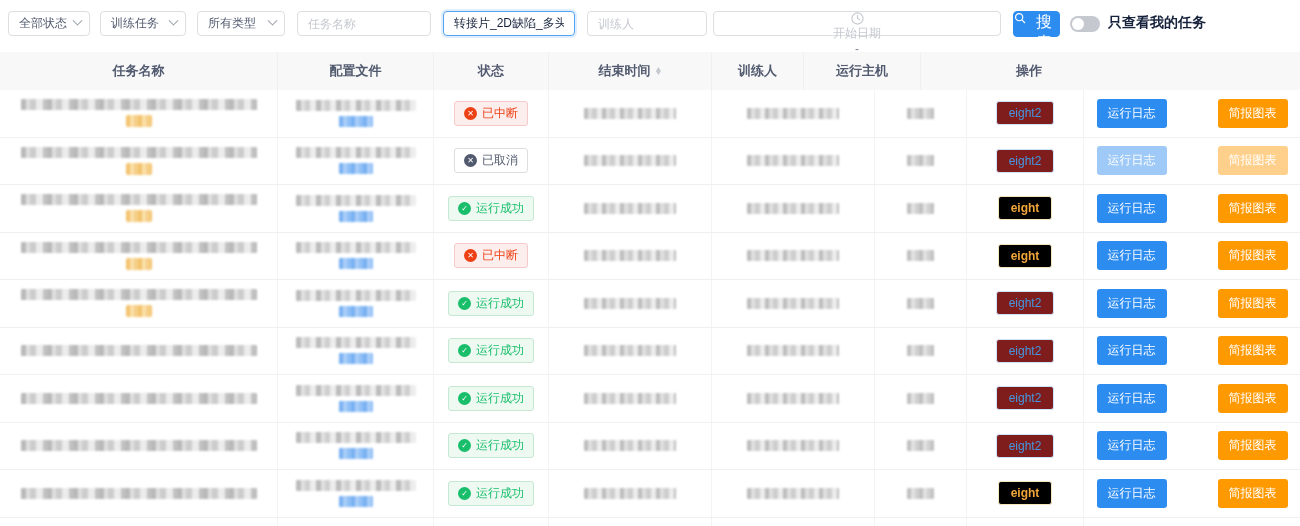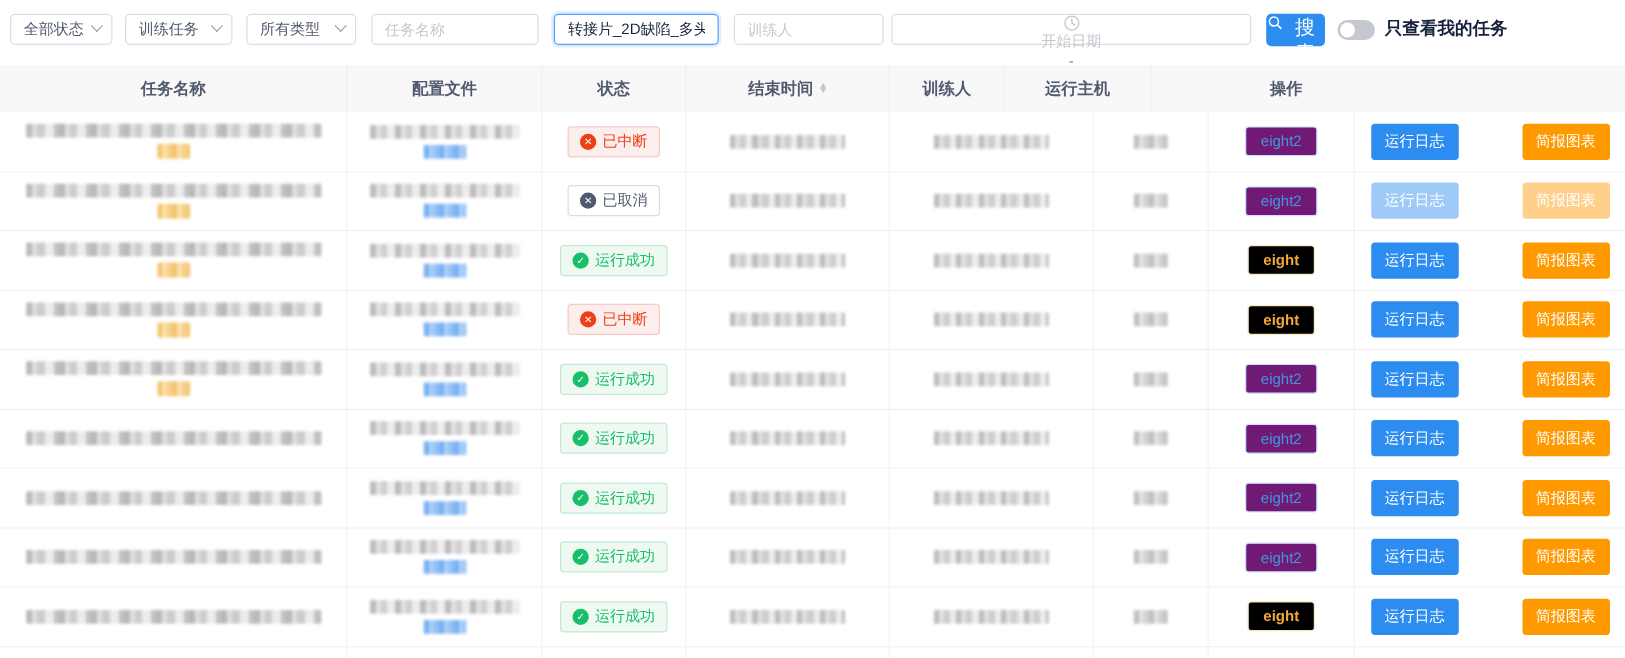--- a/index.html
+++ b/index.html
@@ -67,21 +67,21 @@
     display:inline-flex; align-items:center; justify-content:center; }
   .st-interrupted { background:#fdeeee; border-color:#f8c9c9; color:#ed4014; }
   .st-interrupted .st-icon { background:#ed4014; }
   .st-cancelled { background:#fff; border-color:#dcdee2; color:#515a6e; }
   .st-cancelled .st-icon { background:#515a6e; }
   .st-success { background:#edf9f1; border-color:#c5e8d2; color:#19be6b; }
   .st-success .st-icon { background:#19be6b; }
 
   
   .host { display:inline-block; font-size:12px; padding:4px 12px; border-radius:3px; border:1px solid transparent; }
-  .host-blue { background:#701a75; border-color:#cbe3fb; color:#4296e0; }
+  .host-blue { background:#7f1d1d; border-color:#cbe3fb; color:#4296e0; }
   .host-yellow { background:#000000; border-color:#f8e6bc; color:#f0a63a;font-weight:bold; }
 
   
   .actions-wrap { flex-direction:row !important; gap:12px; }
   .btn { border:none; border-radius:3px; color:#fff; font-size:12px; padding:6px 11px;
     cursor:pointer; font-family:inherit; }
   .btn-log { background:#2d8cf0; }
   .btn-report { background:#ff9900;margin-left:39px; }
   .btn.disabled { opacity:.45; cursor:not-allowed; }
 

